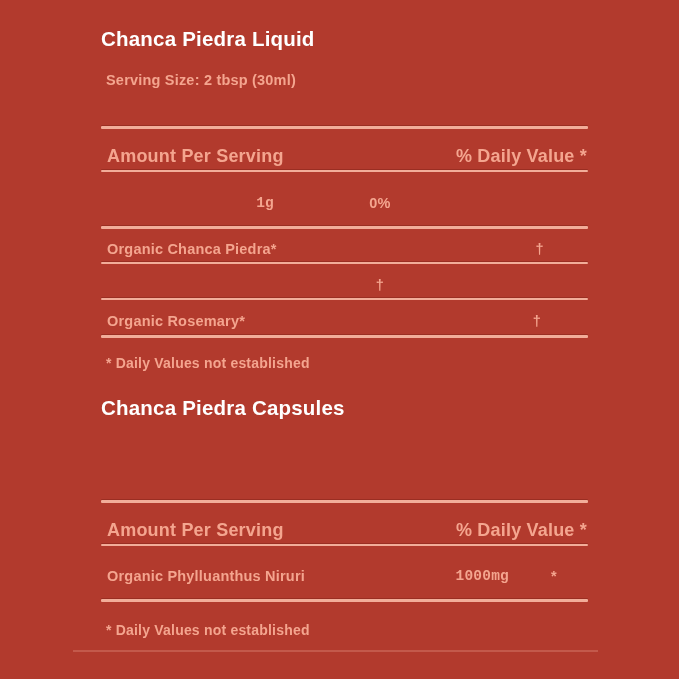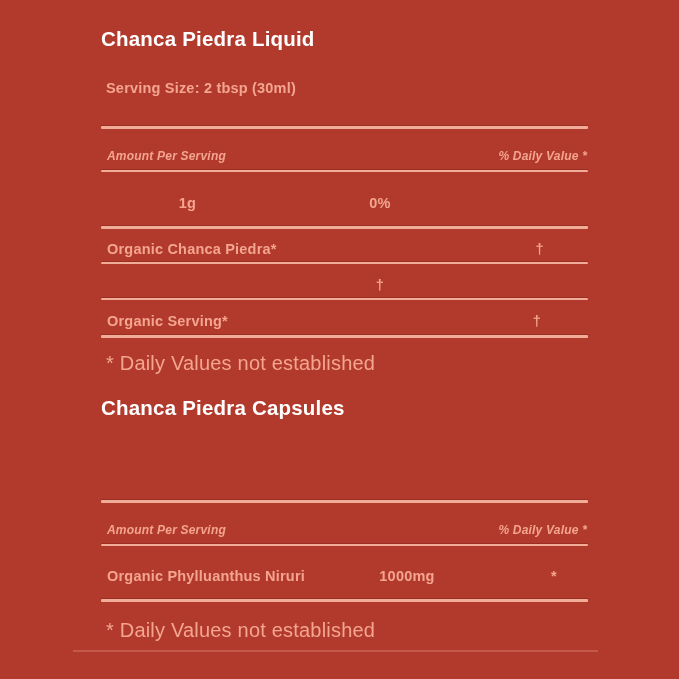--- a/index.html
+++ b/index.html
@@ -33,61 +33,59 @@
     white-space: nowrap;
   }
   .serving-block {
     color: var(--text, #f4a58f);
     font-size: 14.5px;
     font-weight: 700;
     line-height: 21px;
     padding-left: 5px;
     letter-spacing: 0.2px;
     white-space: nowrap;
-    margin-top: 8px;
   }
   .rule {
     background: var(--rule, #f2ad99);
     box-shadow: 0 -1px 0 rgba(110, 25, 15, 0.35);
     border-radius: 1px;
   }
   .rule.thick { height: 3px; }
   .rule.thin  { height: 2px; }
 
   .table-header {
     display: flex;
     justify-content: space-between;
     color: var(--text, #f4a58f);
-    font-size: 12px;
+    font-size: 18px;
     font-weight: 700;
     line-height: 21px;
     letter-spacing: 0.2px;
-    font-style: italic;
   }
   .table-header .hdr-left  { padding-left: 6px; }
   .table-header .hdr-right { padding-right: 1px; text-align: right; }
 
   .row {
     display: grid;
     color: var(--text, #f4a58f);
     font-size: 14.5px;
     font-weight: 700;
     line-height: 21px;
     letter-spacing: 0.2px;
   }
   .row.cols-t1 { grid-template-columns: 1fr 212px 102px; }
   .row.cols-t2 { grid-template-columns: 1fr 204px 90px; }
   .row .cell-name   { padding-left: 6px; white-space: nowrap; }
-  .row .cell-amount { text-align: center; }
+  .row .cell-amount { text-align: right; font-family: Liberation Mono, monospace; }
   .row .cell-dv     { text-align: center; }
 
   .footnote {
     color: var(--text, #f4a58f);
-    font-size: 20px;
-    font-weight: 400;
+    font-size: 14px;
+    font-weight: 700;
     line-height: 20px;
     padding-left: 5px;
     letter-spacing: 0.2px;
     white-space: nowrap;
   }
   .faint-bottom-line {
     position: absolute;
     left: 73px;
     top: 650px;
     width: 525px;
@@ -131,21 +129,21 @@
   <div class="abs rule thin" style="top:262px"></div>
 
   <div class="abs row cols-t1" style="top:275px">
     <span class="cell-amount"></span>
     <span class="cell-dv">†</span>
   </div>
 
   <div class="abs rule thin" style="top:298px"></div>
 
   <div class="abs row cols-t1" style="top:311px">
-    <span class="cell-name">Organic Serving*</span>
+    <span class="cell-name">Organic Rosemary*</span>
     <span class="cell-amount"></span>
     <span class="cell-dv">†</span>
   </div>
 
   <div class="abs rule thick" style="top:335px"></div>
 
   <div class="abs footnote" style="top:353px">* Daily Values not established</div>
 
   <div class="abs section-title" style="top:396px">Chanca Piedra Capsules</div>
 

